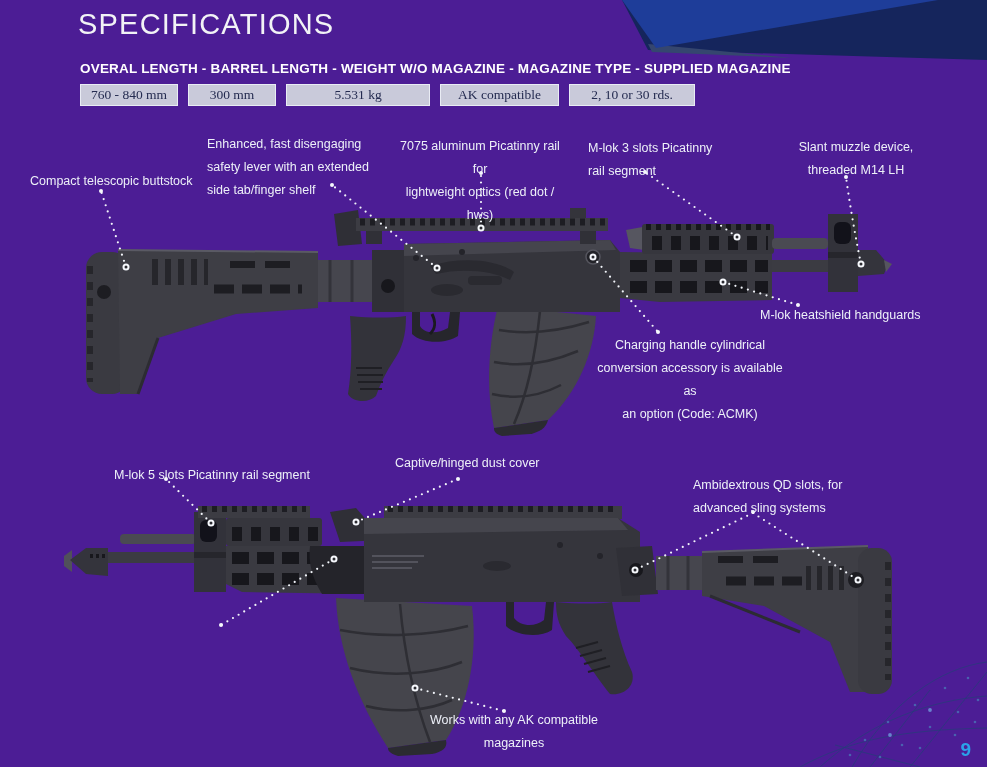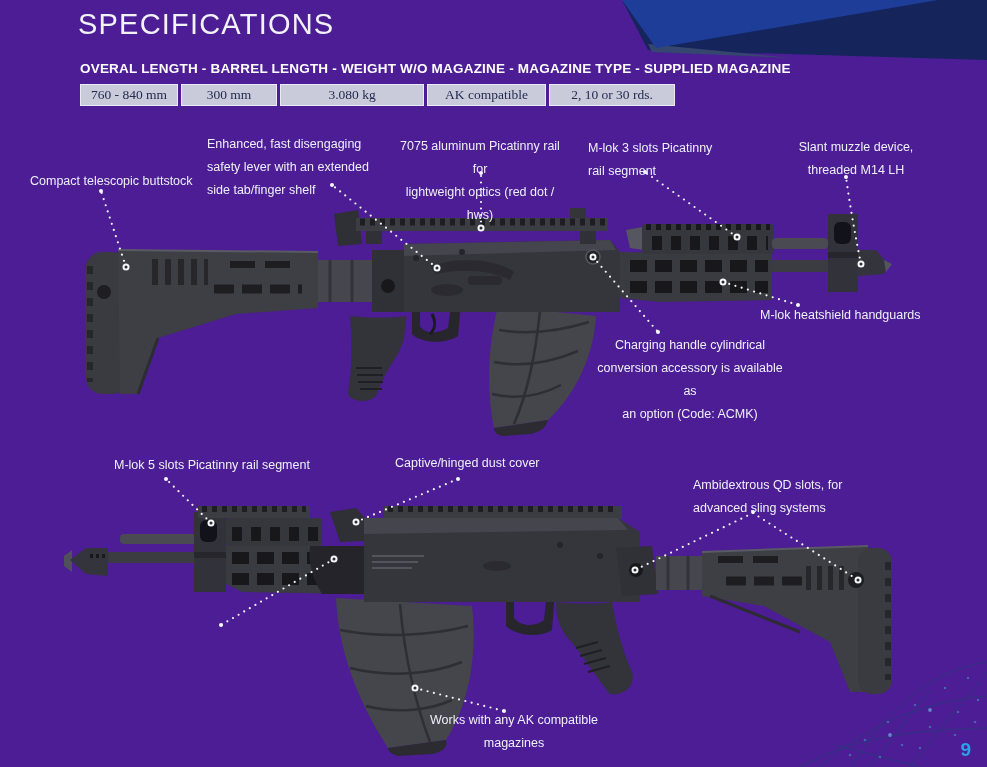--- a/index.html
+++ b/index.html
@@ -1,25 +1,25 @@
 <!DOCTYPE html>
 <html><head>
 <meta charset="utf-8">
 <style>
   html,body{margin:0;padding:0;background:#0a102a;}
   .page{position:relative;width:987px;height:767px;background:#4c1d95;overflow:hidden;
         font-family:"Liberation Sans",sans-serif;}
   .abs{position:absolute;}
   .title{left:78px;top:8px;font-size:29px;font-weight:300;letter-spacing:1.2px;color:#f2f3f6;}
   .spec-header{left:80px;top:61px;font-size:13.5px;font-weight:700;letter-spacing:.2px;color:#ffffff;}
-  .spec-table{left:80px;top:84px;display:flex;gap:3px;}
+  .spec-table{left:80px;top:84px;display:flex;gap:10px;}
   .cell{height:22px;box-sizing:border-box;background:#c9cada;border:1px solid #e9ecf4;
         color:#242b50;font-family:"Liberation Serif",serif;font-size:13.5px;
         display:flex;align-items:center;justify-content:center;}
-  .c1{width:98px}.c2{width:96px}.c3{width:144px}.c4{width:119px}.c5{width:126px}
+  .c1{width:98px}.c2{width:88px}.c3{width:144px}.c4{width:119px}.c5{width:126px}
   .callout{position:absolute;font-size:12.5px;line-height:23px;color:#edf0f8;white-space:pre-line;}
   .center{text-align:center;}
   .page-num{right:16px;bottom:6px;font-size:19px;font-weight:700;color:#2ba1e8;}
   svg{position:absolute;left:0;top:0;}
   .lead{stroke:#f2f5fa;stroke-width:2.2;stroke-linecap:round;stroke-dasharray:0 6.5;fill:none;}
   .net{stroke:#243f78;stroke-width:1;fill:none;opacity:.7;}
 </style>
 </head>
 <body>
 
@@ -56,21 +56,21 @@
       </g>
     </g>
   </svg>
 
   <div class="abs title">SPECIFICATIONS</div>
   <div class="abs spec-header">OVERAL LENGTH - BARREL LENGTH - WEIGHT W/O MAGAZINE - MAGAZINE TYPE - SUPPLIED MAGAZINE</div>
 
   <div class="abs spec-table">
     <div class="cell c1">760 - 840 mm</div>
     <div class="cell c2">300 mm</div>
-    <div class="cell c3">3.080 kg</div>
+    <div class="cell c3">5.531 kg</div>
     <div class="cell c4">AK compatible</div>
     <div class="cell c5">2, 10 or 30 rds.</div>
   </div>
 
   <svg width="987" height="767" viewBox="0 0 987 767">
 
     <g>
 
       <g>
         <path d="M498,306 L596,316 C594,352 578,392 548,420 L494,428 C486,390 488,346 498,306 Z" fill="#45454c"></path>
@@ -289,21 +289,21 @@
 lightweight optics (red dot / hws)</div>
   <div class="callout" style="left:588px;top:137px;width:130px;">M-lok 3 slots Picatinny
 rail segment</div>
   <div class="callout center" style="left:786px;top:136px;width:140px;">Slant muzzle device,
 threaded M14 LH</div>
   <div class="callout" style="left:760px;top:304px;">M-lok heatshield handguards</div>
   <div class="callout center" style="left:596px;top:334px;width:188px;">Charging handle cylindrical
 conversion accessory is available as
 an option (Code: ACMK)</div>
 
-  <div class="callout" style="left:114px;top:454px;">M-lok 5 slots Picatinny rail segment</div>
+  <div class="callout" style="left:114px;top:464px;">M-lok 5 slots Picatinny rail segment</div>
   <div class="callout" style="left:395px;top:452px;">Captive/hinged dust cover</div>
   <div class="callout" style="left:693px;top:474px;width:165px;">Ambidextrous QD slots, for
 advanced sling systems</div>
   <div class="callout center" style="left:430px;top:709px;width:168px;">Works with any AK compatible
 magazines</div>
 
   <div class="abs page-num">9</div>
 </div>
 
 </body></html>

